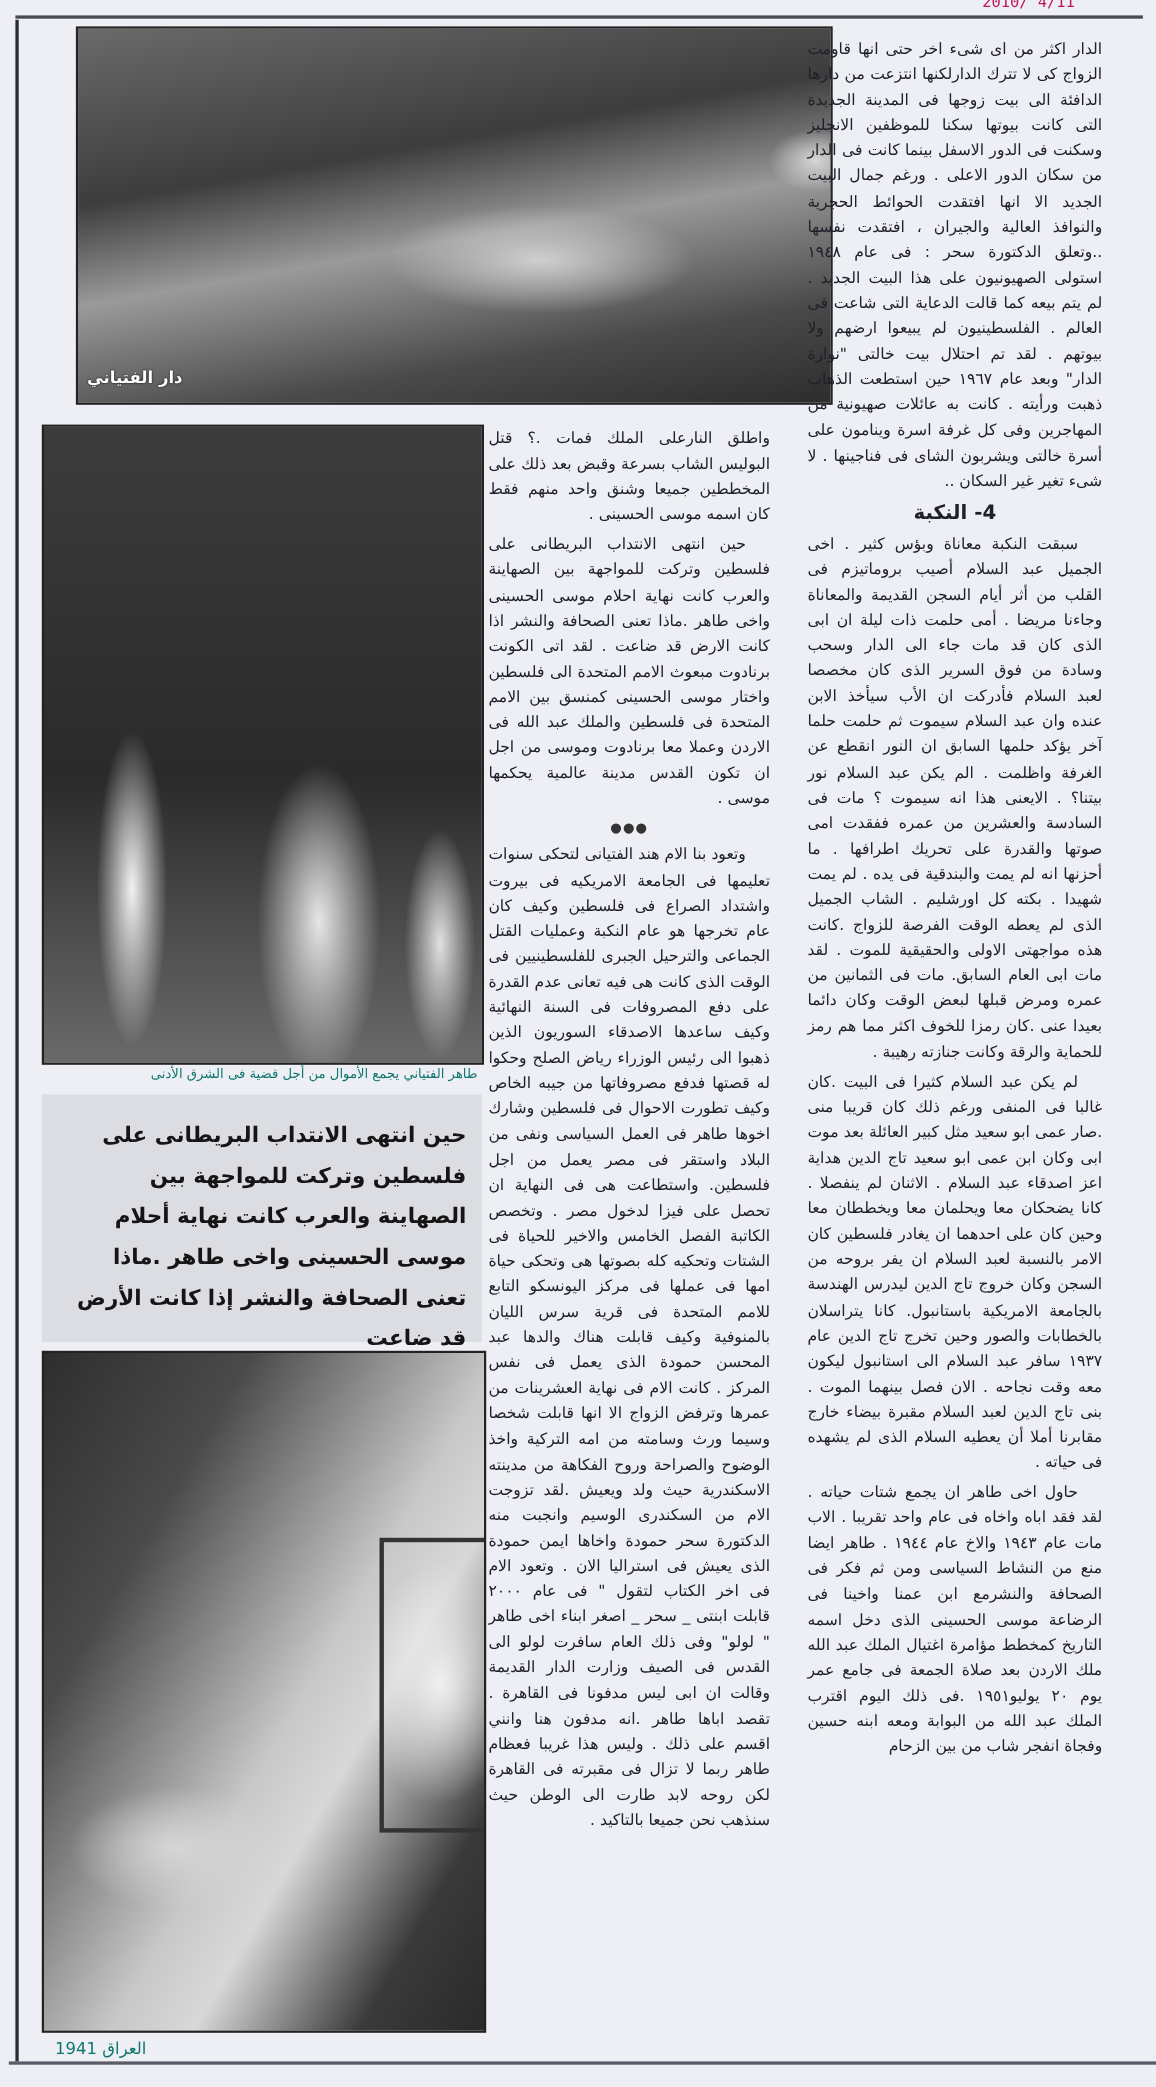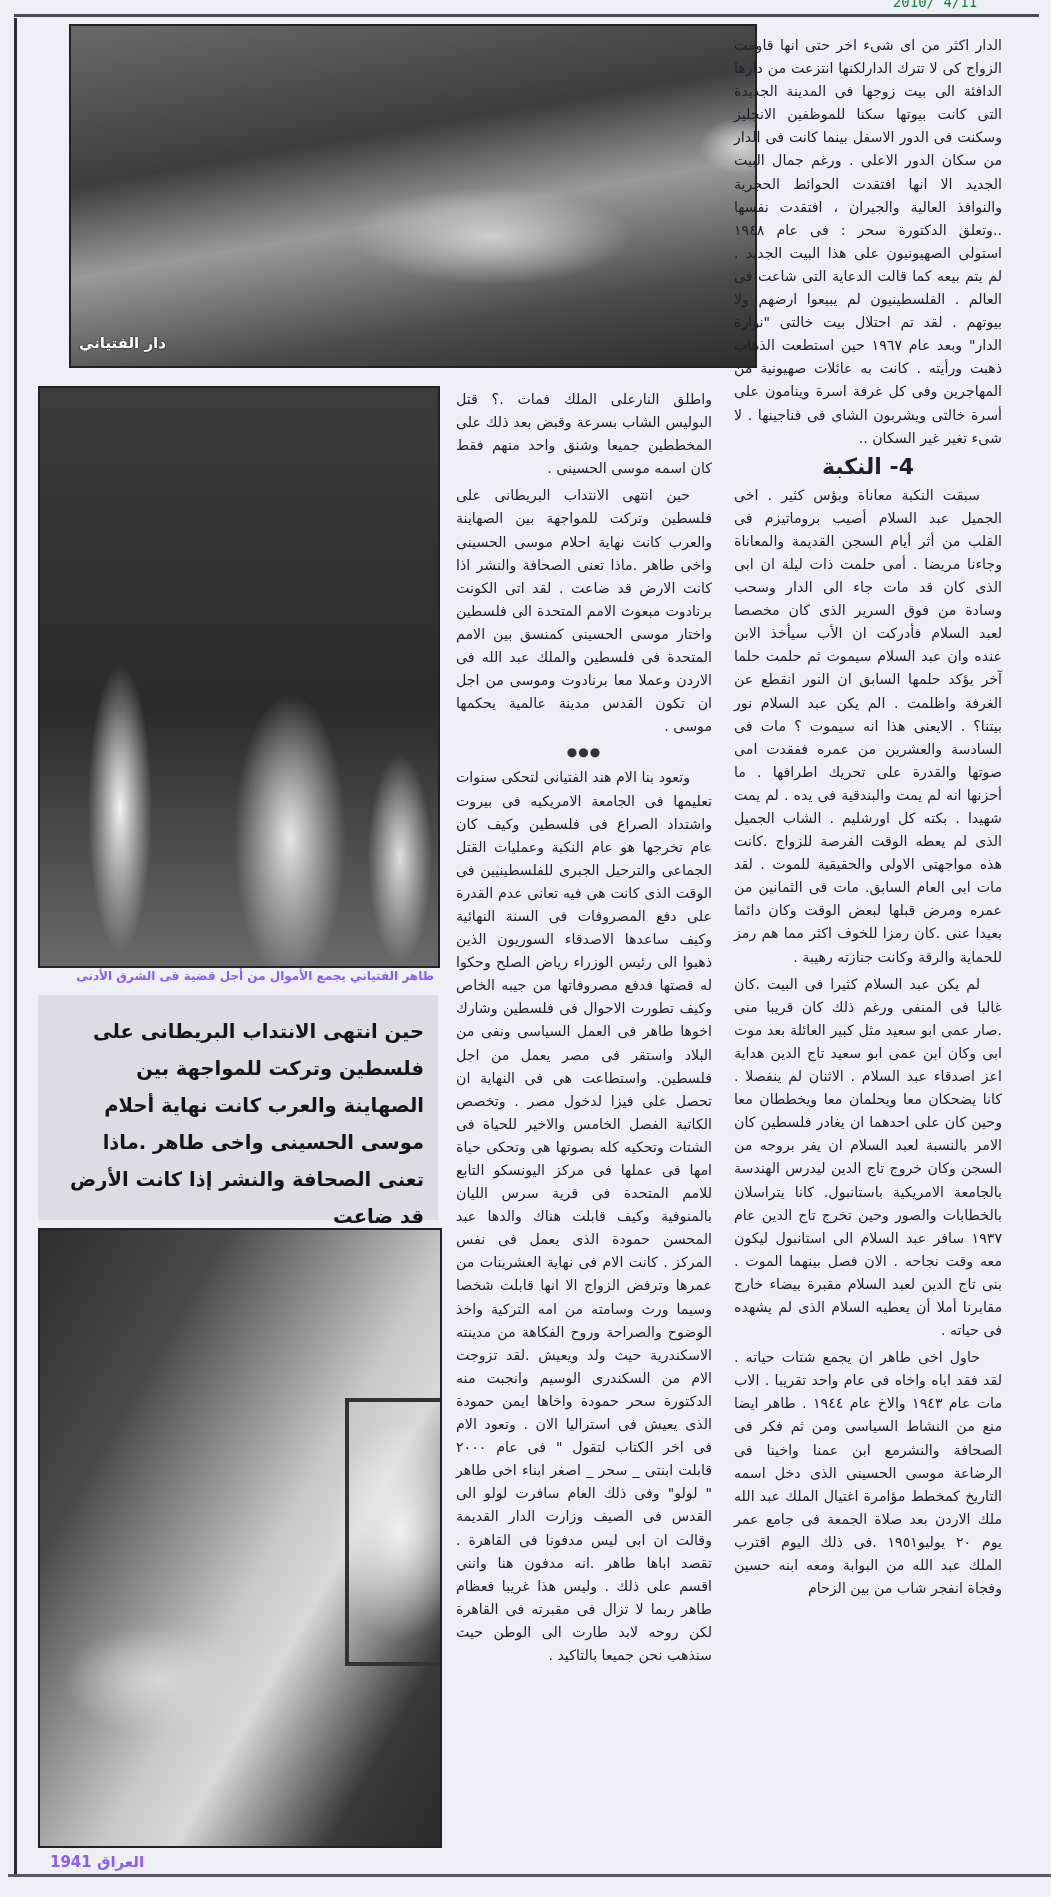--- a/index.html
+++ b/index.html
@@ -6,21 +6,21 @@
   body {
     width:1051px; height:1897px; position:relative; overflow:hidden;
     background:#eeeff4;
     font-family:"DejaVu Sans", sans-serif;
     color:#1c1c22;
   }
   .page-top-rule { position:absolute; left:14px; right:12px; top:14px; height:3px; background:#4a4a55; }
   .page-bottom-rule { position:absolute; left:8px; right:0; top:1874px; height:3px; background:#5a5a68; }
   .left-rule { position:absolute; left:14px; top:18px; width:3px; height:1856px; background:#2a2a33; }
   .date-stub { position:absolute; top:0; left:880px; width:110px; height:12px; overflow:hidden;
-    font-family:"DejaVu Sans Mono", monospace; font-size:14px; line-height:4px; color:#15803d; text-align:center; }
+    font-family:"DejaVu Sans Mono", monospace; font-size:14px; line-height:4px; color:#be185d; text-align:center; }
 
   .photo { position:absolute; border:2px solid #222; overflow:hidden; }
   .photo-aqsa { left:33px; top:24px; width:684px; height:340px;
     background:
       radial-gradient(ellipse 60px 40px at 670px 120px, #d6d6d6 0%, transparent 70%),
       radial-gradient(ellipse 200px 70px at 420px 210px, #cfcfcf 0%, transparent 70%),
       linear-gradient(170deg, #6a6a6a 0%, #3d3d3d 35%, #9a9a9a 55%, #4a4a4a 80%, #2d2d2d 100%);
     margin-left: 36px;
   }
   .photo-group { left:38px; top:386px; width:398px; height:578px;
@@ -39,43 +39,43 @@
   .window-frame { position:absolute; left:305px; top:168px; width:112px; height:260px; border:4px solid #333; }
 
   .photo-caption-overlay {
     position:absolute; font-family:"DejaVu Sans", sans-serif; font-weight:bold;
     color:#fff; font-size:15px; text-shadow:0 0 2px #000;
   }
   .cap-aqsa { left:8px; bottom:14px; }
 
   .caption-strip {
     position:absolute; left:38px; width:400px; height:20px; direction:rtl;
-    font-family:"DejaVu Sans", sans-serif; font-weight:bold; font-size:12px; color:#8b5cf6;
+    font-family:"DejaVu Sans", sans-serif; font-weight:normal; font-size:12px; color:#0f766e;
     text-align:right; padding-right:4px; box-sizing:border-box; line-height:20px;
   }
   .cap-group { top:966px; }
   .cap-iraq { top:1852px; text-align:left; direction:ltr; padding-left:12px; font-size:15px; }
 
   .pullquote {
     position:absolute; left:38px; top:995px; width:400px; height:225px;
     background:#dcdde2; direction:rtl; box-sizing:border-box; padding:18px 14px 0 30px;
     font-family:"DejaVu Sans", sans-serif; font-weight:bold; font-size:19.5px; line-height:37px; color:#151515;
     text-align:right;
   }
 
   .col {
     position:absolute; direction:rtl; text-align:justify; text-align-last:right;
     font-family:"DejaVu Sans", sans-serif; font-size:14.2px; line-height:23.1px; color:#20202a;
   }
   .col-right { left:730px; top:30px; width:276px; }
-  .col-middle { left:452px; top:384px; width:264px; }
+  .col-middle { left:440px; top:384px; width:264px; }
   .col p { margin:4px; }
   .col p.indent { text-indent:22px; }
   .section-head {
-    font-weight:bold; font-size:22px; text-align:right; text-align-last:center !important;
+    font-weight:bold; font-size:18px; text-align:right; text-align-last:center !important;
     margin:6px 0 8px 0; line-height:26px;
   }
   .dots { text-align:center !important; text-align-last:center !important; font-size:12px; letter-spacing:1px; color:#333; margin:0; line-height:20px; }
 </style>
 </head>
 <body>
 
 <div class="page-top-rule"></div>
 <div class="left-rule"></div>
 <div class="date-stub">2010/ 4/11</div>

